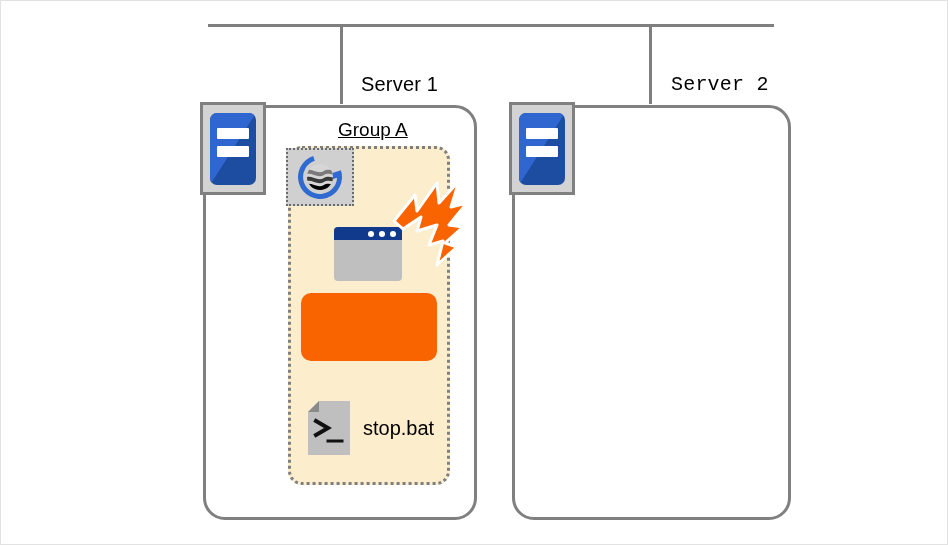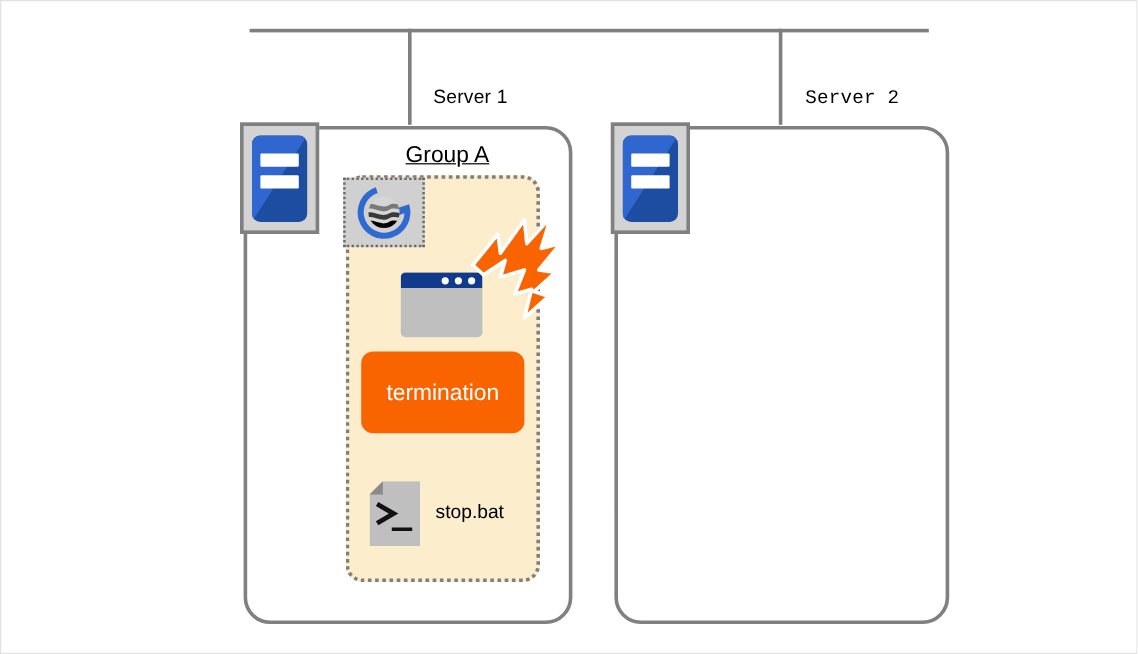--- a/index.html
+++ b/index.html
@@ -28,21 +28,21 @@
   }
   .vline {
     position: absolute;
     background: #7f7f7f;
     width: 3px;
   }
 
   
   .server-label {
     position: absolute;
-    font-size: 16px;
+    font-size: 20px;
     color: #000000;
     white-space: nowrap;
     letter-spacing: 0.2px;
   }
 
   
   .server-box {
     position: absolute;
     border: 3px solid #808080;
     border-radius: 22px;
@@ -179,21 +179,21 @@
     align-items: center;
     gap: 13px;
     z-index: 5;
   }
   .bat-icon {
     position: relative;
     width: 42px;
     height: 54px;
   }
   .bat-label {
-    font-size: 16px;
+    font-size: 20px;
     color: #000000;
     white-space: nowrap;
   }
 </style>
 </head>
 <body>
 
 <div id="canvas">
 
   <div class="hline" style="left:207px; top:23px; width:566px;"></div>
@@ -249,21 +249,20 @@
   <div class="burst" style="left:386px; top:172px;">
     <svg width="90" height="95" viewBox="0 0 90 95">
       <path d="M7 48 L28 22 L30 38 L50 10 L52 30 L72 8 L64 34 L80 30
                L62 52 L76 54 L58 70 L70 74 L50 92 L56 68 L42 72 L50 52
                L30 58 L34 44 L16 56 Z" fill="#f96400" stroke="#ffffff" stroke-width="3" stroke-linejoin="round"></path>
     </svg>
   </div>
 
   <div class="alert-btn" style="left:300px; top:292px; width:136px; height:68px;">
     <div>
-      <span>termination</span>
     </div>
   </div>
 
   <div class="bat-row" style="left:307px; top:400px;">
     <div class="bat-icon">
       <svg width="42" height="54" viewBox="0 0 42 54">
         <path d="M11 0 L42 0 L42 54 L0 54 L0 11 Z" fill="#bfbfbf"></path>
         <path d="M11 0 L11 11 L0 11 Z" fill="#8a8a8a"></path>
         <path d="M8 20 L20 27 L8 34" fill="none" stroke="#111111" stroke-width="4" stroke-linecap="square"></path>
         <path d="M20 40 L34 40" stroke="#111111" stroke-width="3" stroke-linecap="square"></path>

